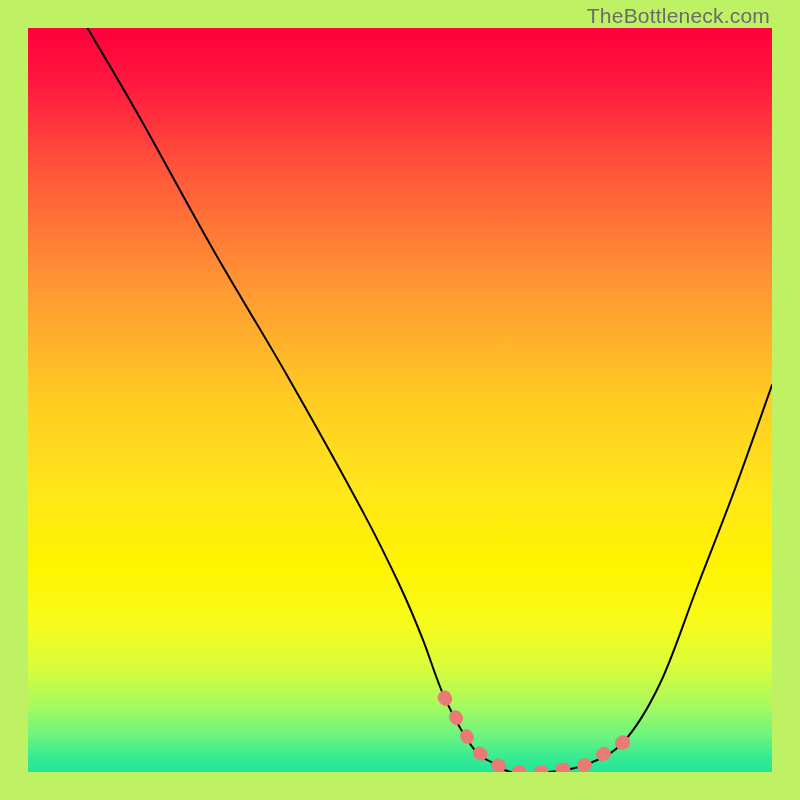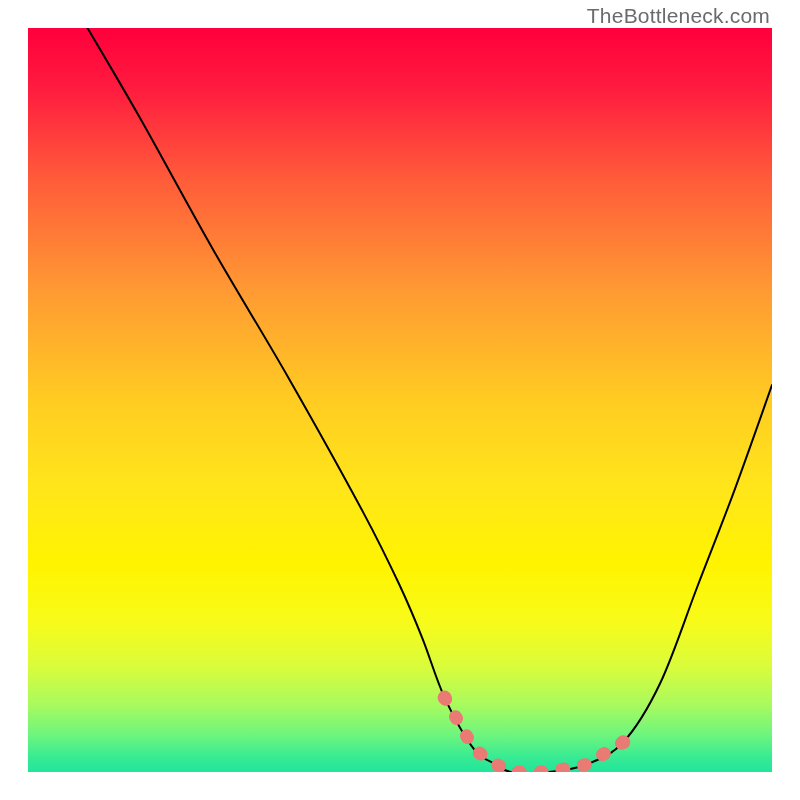--- a/index.html
+++ b/index.html
@@ -7,21 +7,21 @@
     width: 800px;
     height: 800px;
     overflow: hidden;
     background: #000;
     font-family: Arial, Helvetica, sans-serif;
   }
   .frame {
     position: absolute;
     left: 0; top: 0;
     width: 800px; height: 800px;
-    background: #ffffff;
+    background: #bef264;
   }
   .plot {
     position: absolute;
     left: 28px;
     top: 28px;
     width: 744px;
     height: 744px;
     overflow: hidden;
   }
   .gradient {

